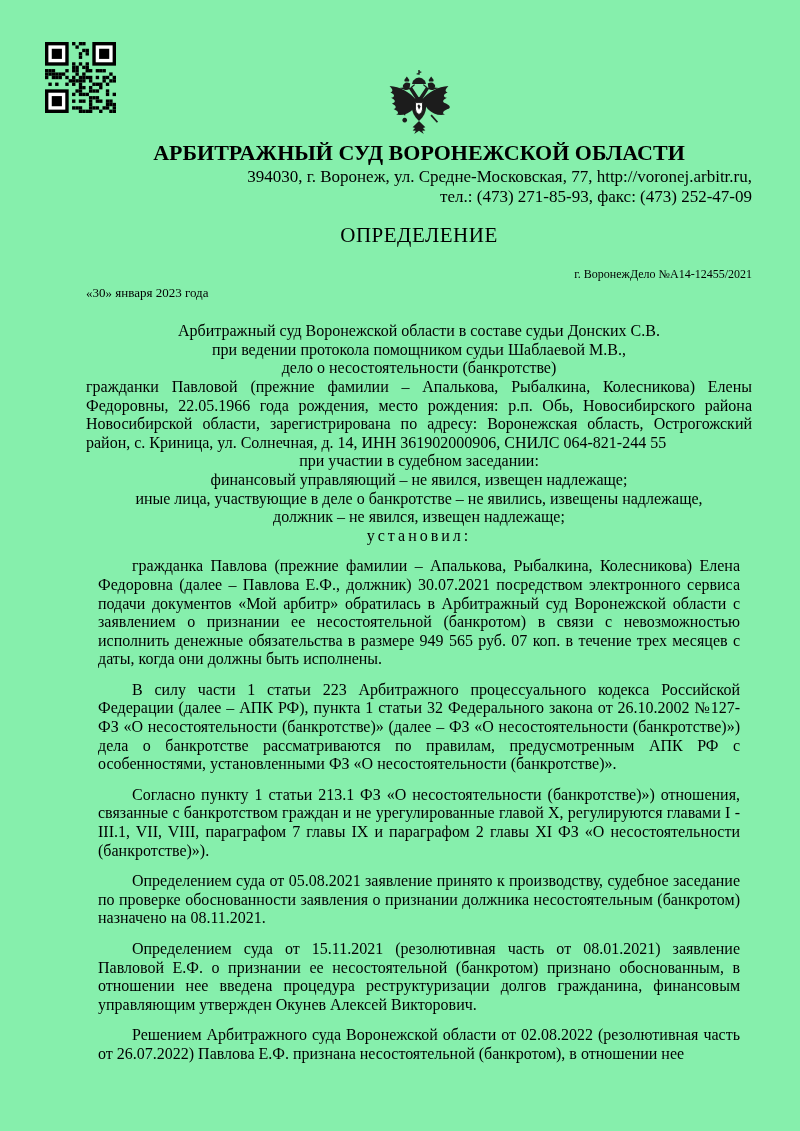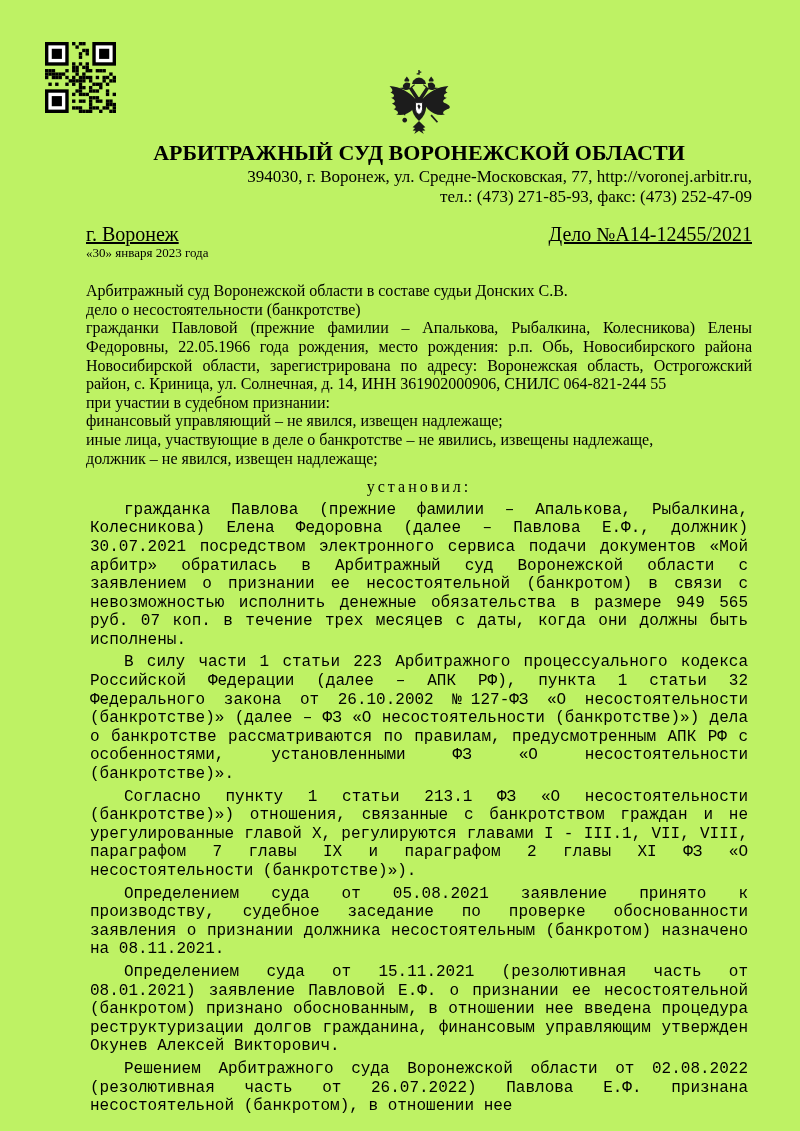--- a/index.html
+++ b/index.html
@@ -1,43 +1,43 @@
 <!DOCTYPE html>
 <html lang="ru"><head>
 <meta charset="utf-8">
 <style>
   html,body{margin:0;padding:0;background:#ffffff;}
   .page{
     position:relative;
     width:800px;height:1131px;
-    background:#bef264;color:#000;
+    background:#86efac;color:#000;
     font-family:"Liberation Serif","DejaVu Serif",serif;
     overflow:hidden;
   }
   .qr{position:absolute;left:45px;top:42px;width:71px;height:71px;}
   .content{padding:0 48px 0 86px;}
   .eagle{display:block;margin:70px auto 0;width:80px;height:70px;}
   .court-name{
     text-align:center;font-weight:bold;font-size:22px;line-height:25px;
     white-space:nowrap;
   }
   .court-address,.court-phone{text-align:right;font-size:17px;line-height:20px;}
   .court-address{margin-top:2px;}
   .doc-title{margin-top:17px;text-align:center;font-size:21px;line-height:23px;letter-spacing:0.5px;}
   .doc-subtitle{text-align:center;font-size:21px;line-height:23px;}
   .meta-row{
-    margin-top:18px;display:flex;justify-content:space-between;
-    font-size:20px;line-height:18.6px;text-decoration:underline;
+    margin-top:18px;display:flex;justify-content:flex-end;
+    font-size:12px;line-height:18.6px;
   }
   .meta-date{font-size:13px;line-height:18.6px;}
   .body-text{margin-top:20px;font-size:16px;line-height:18.6px;}
-  .body-text .line{text-align:left;}
+  .body-text .line{text-align:center;}
   .body-text .just{text-align:justify;}
-  .resolution{text-align:center;letter-spacing:3px;margin-top:10px;}
-  .para{margin:4px;text-align:justify;text-indent:34px;font-family:Liberation Mono, monospace;}
+  .resolution{text-align:center;letter-spacing:3px;}
+  .para{margin:12px;text-align:justify;text-indent:34px;}
 </style>
 </head>
 <body>
 
 <div class="page">
 
   <svg class="qr" viewBox="0 0 71.4 71.4" aria-hidden="true">
       <rect x="27.2" y="0.0" width="3.4" height="3.4" fill="#000"></rect>
       <rect x="34.0" y="0.0" width="3.4" height="3.4" fill="#000"></rect>
       <rect x="37.4" y="0.0" width="3.4" height="3.4" fill="#000"></rect>
@@ -184,32 +184,34 @@
         <path d="M66 56l8 9-1.6 1.4-8-9z"></path>
       </g>
       <path d="M45.5 41h9v8q0 5-4.5 7-4.5-2-4.5-7z" fill="#fff" stroke="#1c1c1c" stroke-width="1.2"></path>
       <path d="M48 45l2-2 2 3-2 4z" fill="#1c1c1c"></path>
     </svg>
 
     <div class="court-name">АРБИТРАЖНЫЙ СУД ВОРОНЕЖСКОЙ ОБЛАСТИ</div>
     <div class="court-address">394030, г. Воронеж, ул. Средне-Московская, 77, http://voronej.arbitr.ru,</div>
     <div class="court-phone">тел.: (473) 271-85-93, факс: (473) 252-47-09</div>
 
+    <div class="doc-title">ОПРЕДЕЛЕНИЕ</div>
 
     <div class="meta-row">
       <span>г. Воронеж</span>
       <span>Дело №А14-12455/2021</span>
     </div>
     <div class="meta-date">«30» января 2023 года</div>
 
     <div class="body-text">
       <div class="line">Арбитражный суд Воронежской области в составе судьи Донских С.В.</div>
+      <div class="line">при ведении протокола помощником судьи Шаблаевой М.В.,</div>
       <div class="line">дело о несостоятельности (банкротстве)</div>
       <div class="just">гражданки Павловой (прежние фамилии – Апалькова, Рыбалкина, Колесникова) Елены Федоровны, 22.05.1966 года рождения, место рождения: р.п. Обь, Новосибирского района Новосибирской области, зарегистрирована по адресу: Воронежская область, Острогожский район, с. Криница, ул. Солнечная, д. 14, ИНН 361902000906, СНИЛС 064-821-244 55</div>
-      <div class="line">при участии в судебном признании:</div>
+      <div class="line">при участии в судебном заседании:</div>
       <div class="line">финансовый управляющий – не явился, извещен надлежаще;</div>
       <div class="line">иные лица, участвующие в деле о банкротстве – не явились, извещены надлежаще,</div>
       <div class="line">должник – не явился, извещен надлежаще;</div>
       <div class="resolution">установил:</div>
       <p class="para">гражданка Павлова (прежние фамилии – Апалькова, Рыбалкина, Колесникова) Елена Федоровна (далее – Павлова Е.Ф., должник) 30.07.2021 посредством электронного сервиса подачи документов «Мой арбитр» обратилась в Арбитражный суд Воронежской области с заявлением о признании ее несостоятельной (банкротом) в связи с невозможностью исполнить денежные обязательства в размере 949 565 руб. 07 коп. в течение трех месяцев с даты, когда они должны быть исполнены.</p>
       <p class="para">В силу части 1 статьи 223 Арбитражного процессуального кодекса Российской Федерации (далее – АПК РФ), пункта 1 статьи 32 Федерального закона от 26.10.2002 №127-ФЗ «О несостоятельности (банкротстве)» (далее – ФЗ «О несостоятельности (банкротстве)») дела о банкротстве рассматриваются по правилам, предусмотренным АПК РФ с особенностями, установленными ФЗ «О несостоятельности (банкротстве)».</p>
       <p class="para">Согласно пункту 1 статьи 213.1 ФЗ «О несостоятельности (банкротстве)») отношения, связанные с банкротством граждан и не урегулированные главой X, регулируются главами I - III.1, VII, VIII, параграфом 7 главы IX и параграфом 2 главы XI ФЗ «О несостоятельности (банкротстве)»).</p>
       <p class="para">Определением суда от 05.08.2021 заявление принято к производству, судебное заседание по проверке обоснованности заявления о признании должника несостоятельным (банкротом) назначено на 08.11.2021.</p>
       <p class="para">Определением суда от 15.11.2021 (резолютивная часть от 08.01.2021) заявление Павловой Е.Ф. о признании ее несостоятельной (банкротом) признано обоснованным, в отношении нее введена процедура реструктуризации долгов гражданина, финансовым управляющим утвержден Окунев Алексей Викторович.</p>
       <p class="para">Решением Арбитражного суда Воронежской области от 02.08.2022 (резолютивная часть от 26.07.2022) Павлова Е.Ф. признана несостоятельной (банкротом), в отношении нее</p>

